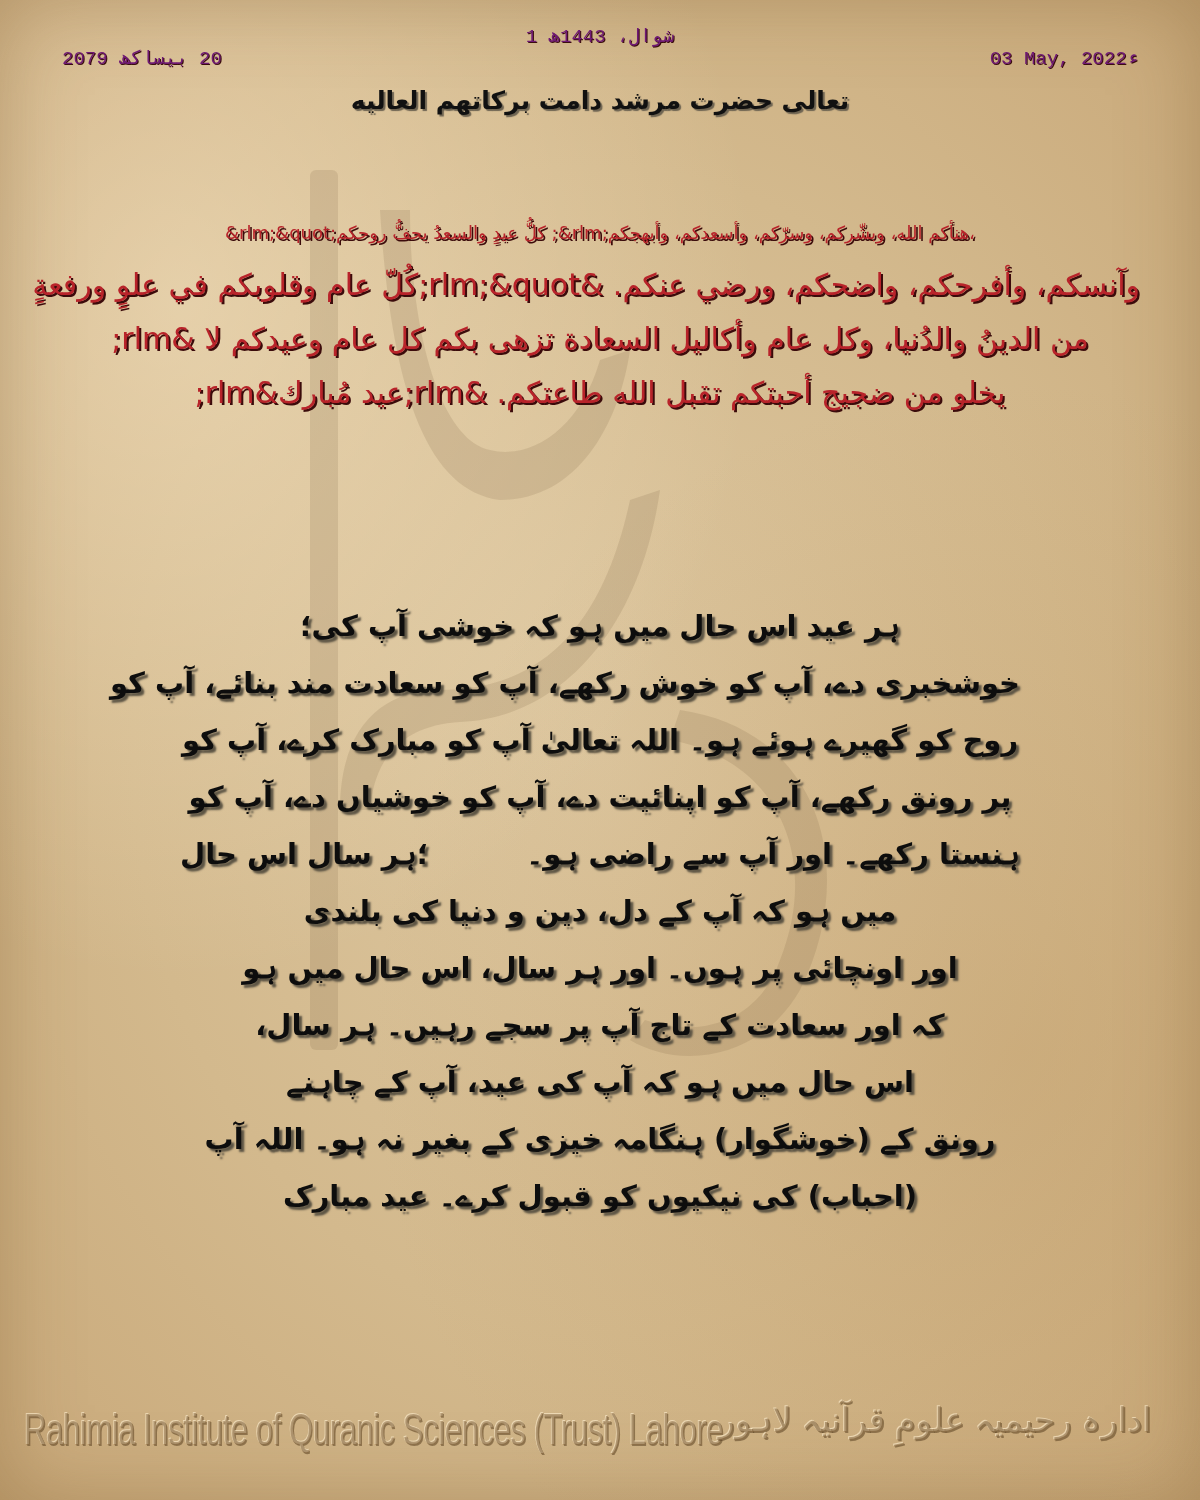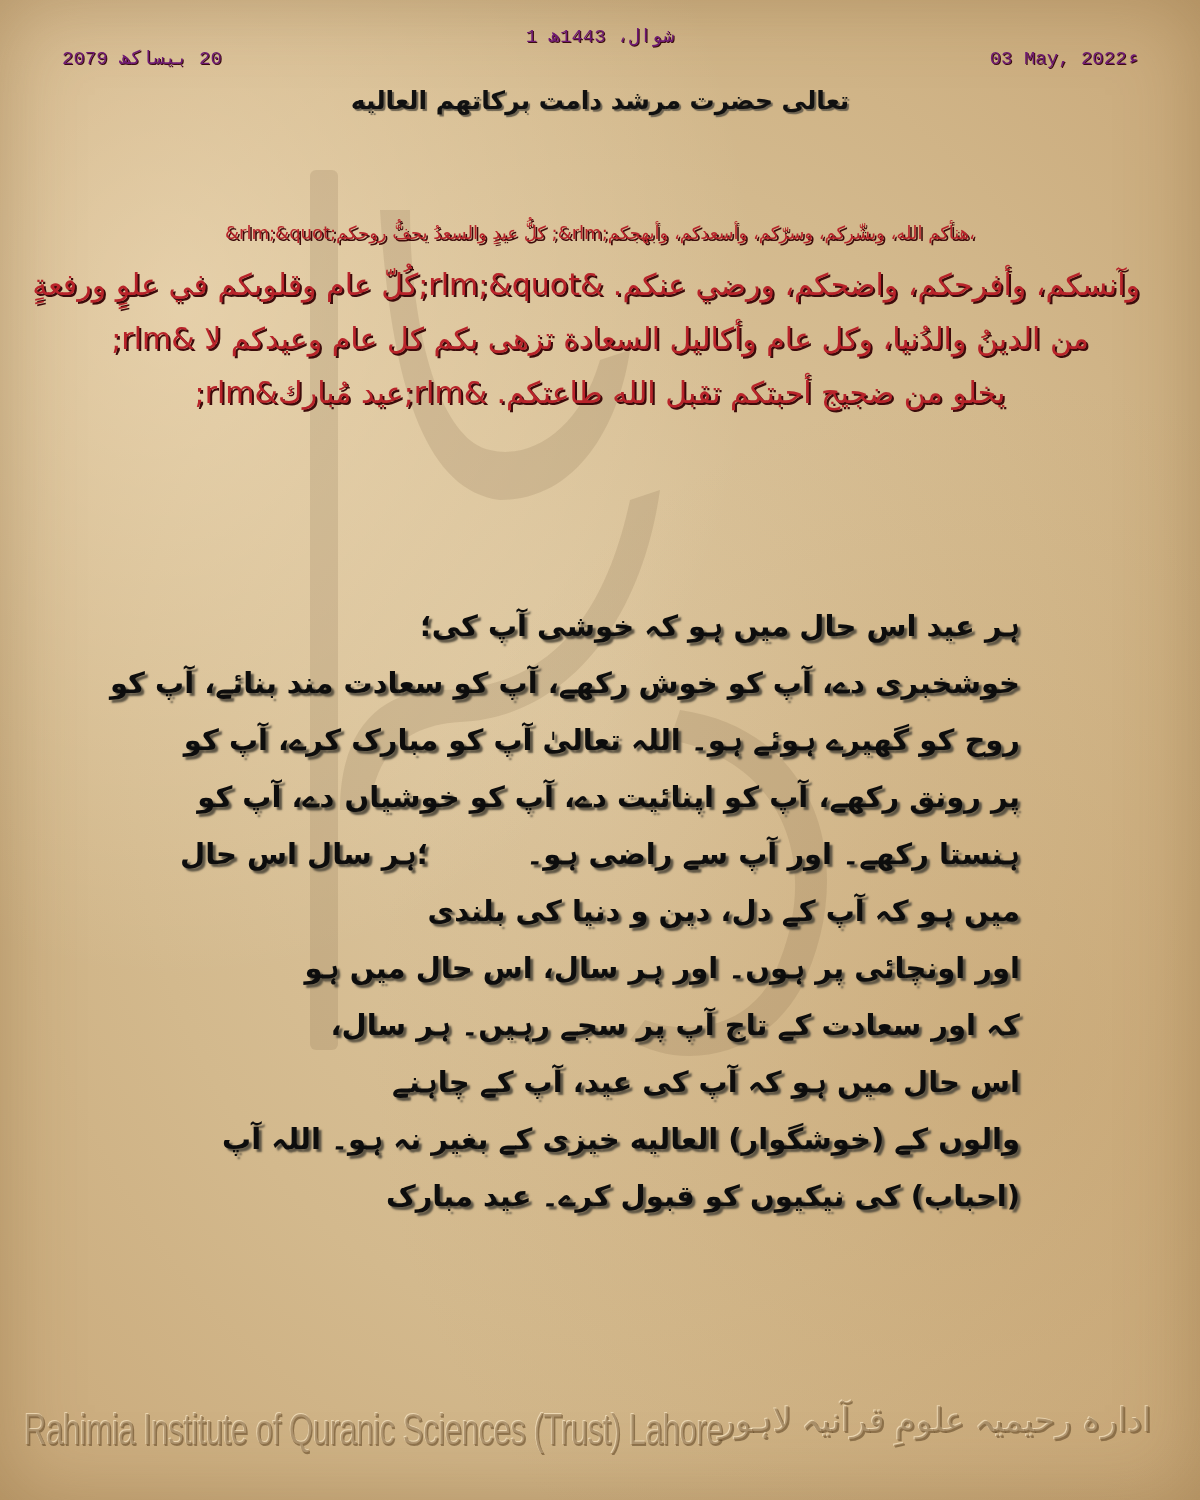--- a/index.html
+++ b/index.html
@@ -86,21 +86,21 @@
       color: #0d0d0d;
       text-shadow: 3px 3px 2px #5c5444;
     }
     .urdu-line {
       display: block;
       font-size: 29px;
       line-height: 57px;
       white-space: nowrap;
       unicode-bidi: plaintext;
     }
-    .urdu-line.center { }
+    .urdu-line.center { text-align: center; }
     .urdu-line.split {
       display: flex;
       justify-content: space-between;
       direction: rtl;
     }
     .footer-en {
       position: absolute;
       left: 24px;
       top: 1405px;
       font-family: "Liberation Sans", sans-serif;
@@ -157,18 +157,18 @@
   <span class="urdu-line center">روح کو گھیرے ہوئے ہو۔ اللہ تعالیٰ آپ کو مبارک کرے، آپ کو</span>
   <span class="urdu-line center">پر رونق رکھے، آپ کو اپنائیت دے، آپ کو خوشیاں دے، آپ کو</span>
   <div class="urdu-line split">
     <span>ہنستا رکھے۔ اور آپ سے راضی ہو۔</span>
     <span>؛ہر سال اس حال</span>
   </div>
   <span class="urdu-line center">میں ہو کہ آپ کے دل، دین و دنیا کی بلندی</span>
   <span class="urdu-line center">اور اونچائی پر ہوں۔ اور ہر سال، اس حال میں ہو</span>
   <span class="urdu-line center">کہ اور سعادت کے تاج آپ پر سجے رہیں۔ ہر سال،</span>
   <span class="urdu-line center">اس حال میں ہو کہ آپ کی عید، آپ کے چاہنے</span>
-  <span class="urdu-line center">والوں کے (خوشگوار) العالیه خیزی کے بغیر نہ ہو۔ اللہ آپ</span>
+  <span class="urdu-line center">رونق کے (خوشگوار) ہنگامہ خیزی کے بغیر نہ ہو۔ اللہ آپ</span>
   <span class="urdu-line center">(احباب) کی نیکیوں کو قبول کرے۔ عید مبارک</span>
 </div>
 
 <div class="footer-en">Rahimia Institute of Quranic Sciences (Trust) Lahore</div>
 <div class="footer-ur">ادارہ رحیمیہ علومِ قرآنیہ لاہور</div>
 
 </body></html>

